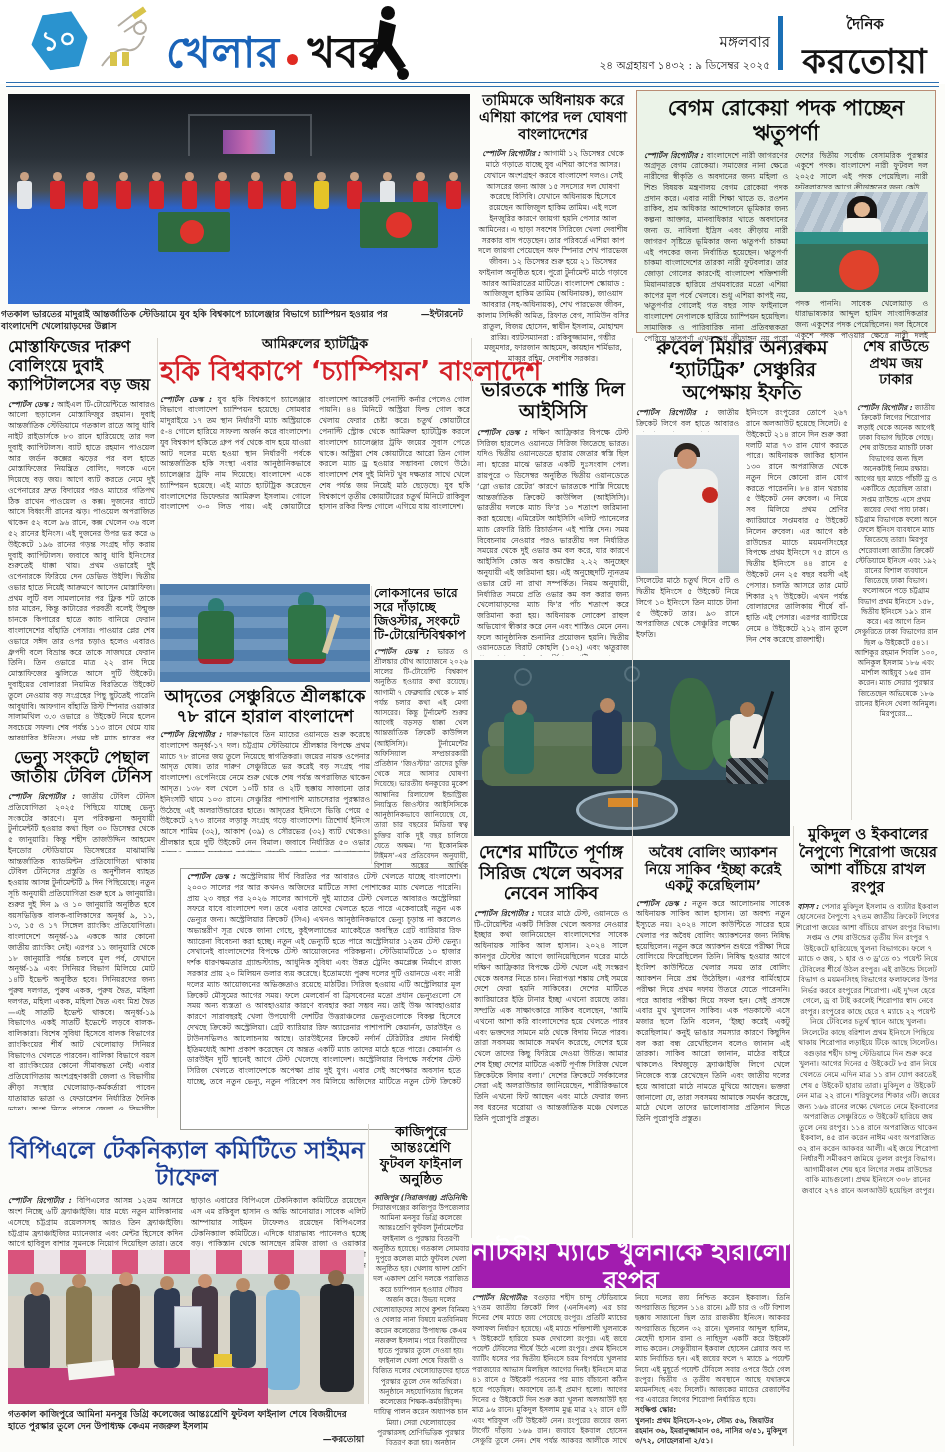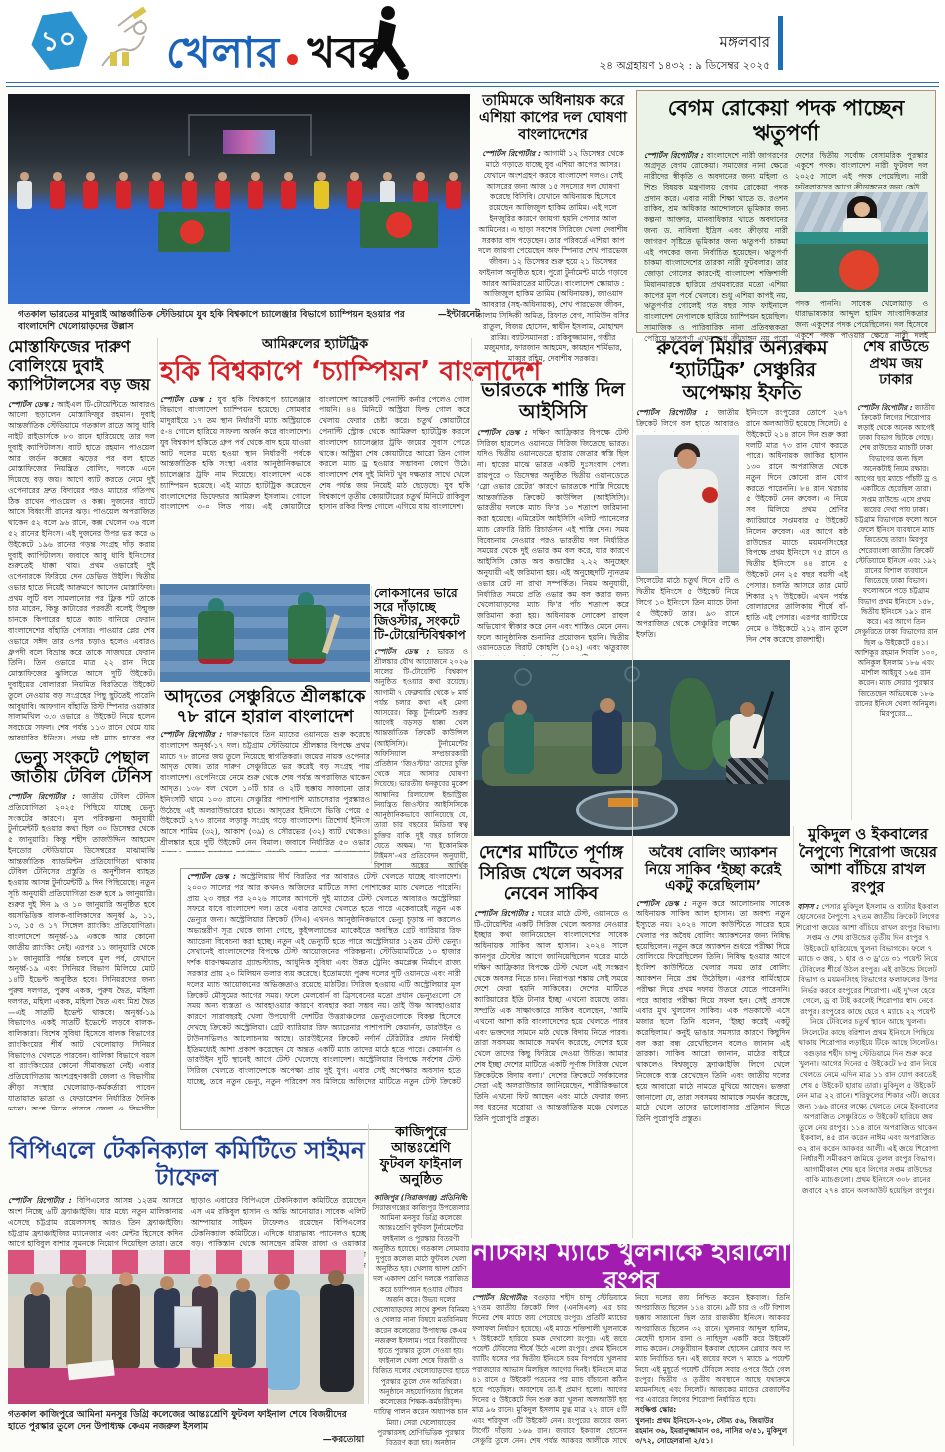--- a/index.html
+++ b/index.html
@@ -57,20 +57,24 @@
         <circle cx="40" cy="9" r="7"></circle>
         <path d="M32 16 L48 21 L44 41 L58 62 L50 67 L36 47 L24 66 L15 61 L29 41 Z"></path>
         <circle cx="55" cy="70" r="6"></circle>
       </svg>
     </span>
     <div class="abs" style="left:560px;top:30px;width:210px;text-align:right">
       <div style="font-size:15px;font-weight:400">মঙ্গলবার</div>
       <div style="font-size:10.5px;margin-top:3px">২৪ অগ্রহায়ণ ১৪৩২ : ৯ ডিসেম্বর ২০২৫</div>
     </div>
     <div class="abs" style="left:778px;top:16px;width:5px;height:54px;background:#1b6fb5"></div>
+    <div class="abs" style="left:790px;top:12px;width:150px;text-align:center">
+      <div style="font-size:15px;font-weight:900">দৈনিক</div>
+      <div style="font-size:34px;font-weight:900;letter-spacing:1px;margin-top:-2px">করতোয়া</div>
+    </div>
     <div class="abs" style="left:6px;top:82px;width:933px;height:3px;border-top:1px solid #2b6fb0;border-bottom:1px solid #2b6fb0"></div>
   </div>
 
   <div class="photo" style="left:8px;top:94px;width:462px;height:210px;background:linear-gradient(180deg,#14171c 0%,#2a3138 30%,#474f57 46%,#2c62c8 54%,#3570d2 100%)">
     <div class="abs" style="left:180px;top:20px;width:120px;height:40px;border:2px solid #6a7077;border-bottom:none;opacity:.6"></div>
     <div class="abs" style="left:215px;top:36px;width:52px;height:24px;background:linear-gradient(90deg,#8c4ca0,#c86ab0,#7c9cd8)"></div>
     <div style="position:absolute;left:8px;top:78px;right:8px;display:flex;justify-content:space-between">
       <i class="pl w"></i>
         <i class="pl"></i>
         <i class="pl"></i>
@@ -86,21 +90,21 @@
         <i class="pl"></i>
         <i class="pl"></i>
     </div>
     <span class="flag" style="left:150px;top:118px;width:72px;height:40px">
         <i style="left:22px;top:8px;width:24px;height:24px"></i>
       </span>
     <span class="flag" style="left:352px;top:108px;width:78px;height:46px">
         <i style="left:26px;top:10px;width:26px;height:26px"></i>
       </span>
   </div>
-  <div class="abs cap" style="left:18px;top:308px;width:462px;display:flex;gap:16px">
+  <div class="abs cap" style="left:1px;top:308px;width:462px;display:flex;gap:16px">
     <span style="flex:1">গতকাল ভারতের মাদুরাই আন্তর্জাতিক স্টেডিয়ামে যুব হকি বিশ্বকাপে চ্যালেঞ্জার বিভাগে চ্যাম্পিয়ন হওয়ার পর বাংলাদেশি খেলোয়াড়দের উল্লাস</span>
     <span style="white-space:nowrap">—ইন্টারনেট</span>
   </div>
 
   <div class="abs" style="left:477px;top:92px;width:152px">
     <div class="hl" style="font-size:14.5px">তামিমকে অধিনায়ক করে এশিয়া কাপের দল ঘোষণা বাংলাদেশের</div>
     <div class="b" style="height:228px;margin-top:6px;text-align:center">
       <span class="by">স্পোর্টস রিপোর্টার :</span>
       <span>আগামী ১২ ডিসেম্বর থেকে মাঠে গড়াতে যাচ্ছে যুব এশিয়া কাপের আসর। যেখানে অংশগ্রহণ করবে বাংলাদেশ দলও। সেই আসরের জন্য আজ ১৫ সদস্যের দল ঘোষণা করেছে বিসিবি। যেখানে অধিনায়ক হিসেবে রয়েছেন আজিজুল হাকিম তামিম। এই দলে ইনজুরির কারণে জায়গা হয়নি পেসার আল আমিনের। এ ছাড়া সবশেষ সিরিজে খেলা দেবাশীষ সরকার বাদ পড়েছেন। তার পরিবর্তে এশিয়া কাপ দলে জায়গা পেয়েছেন অফ স্পিনার শেখ পারভেজ জীবন। ১২ ডিসেম্বর শুরু হয়ে ২১ ডিসেম্বর ফাইনাল অনুষ্ঠিত হবে। পুরো টুর্নামেন্ট মাঠে গড়াবে আরব আমিরাতের মাটিতে। বাংলাদেশ স্কোয়াড : আজিজুল হাকিম তামিম (অধিনায়ক), জাওয়াদ আবরার (সহ-অধিনায়ক), শেখ পারভেজ জীবন, কালাম সিদ্দিকী অমিত, রিফাত বেগ, সামিউন বসির রাতুল, বিজয় হোসেন, স্বাধীন ইসলাম, মোহাম্মদ রাব্বি। ব্যাটসম্যানরা : রকিবুজ্জামান, গম্ভীর মজুমদার, ফারজান আহমেদ, কায়হান শর্মিভার, মাব্বুর রহিম, দেবাশীষ সরকার।</span>
     </div>

